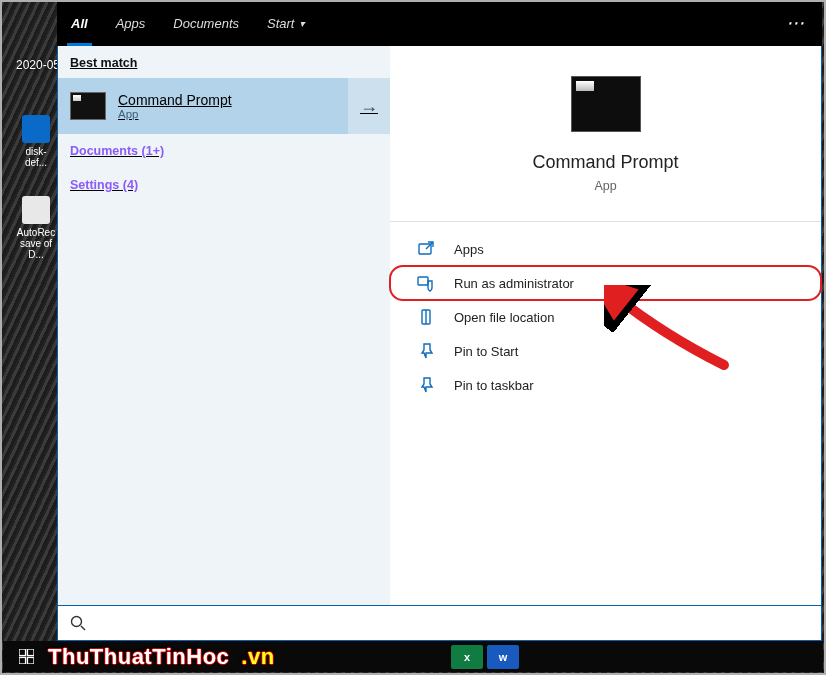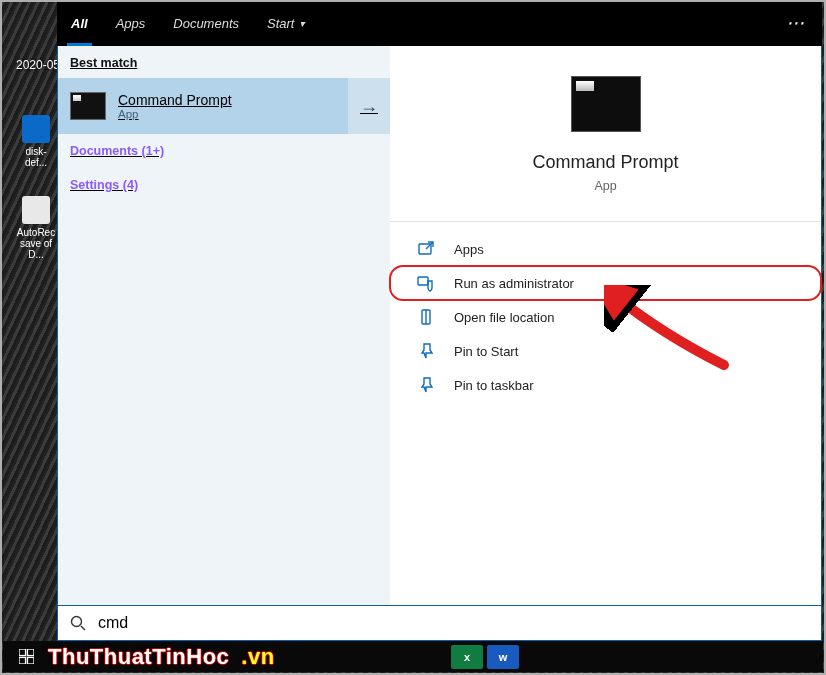--- a/index.html
+++ b/index.html
@@ -156,21 +156,20 @@
     </div>
   </div>
 
   <div class="search-bar">
     <span class="ic">
       <svg viewBox="0 0 20 20">
           <circle cx="8.5" cy="8.5" r="5"></circle>
           <path d="M13 13 L17 17"></path>
         </svg>
     </span>
-    <input type="text" value="cmd" style="">
   </div>
 </div>
 
 <svg class="arrow-point" style="left:604px; top:285px" width="140" height="100">
   <defs>
       <marker id="ah" markerWidth="10" markerHeight="10" refX="2" refY="3" orient="auto">
         <path d="M0,0 L0,6 L8,3 Z" fill="#e02020"></path>
       </marker>
     </defs>
   <path d="M120,80 Q60,50 12,12" stroke="#e02020" stroke-width="10" fill="none" marker-end="url(#ah)" stroke-linecap="round"></path>

